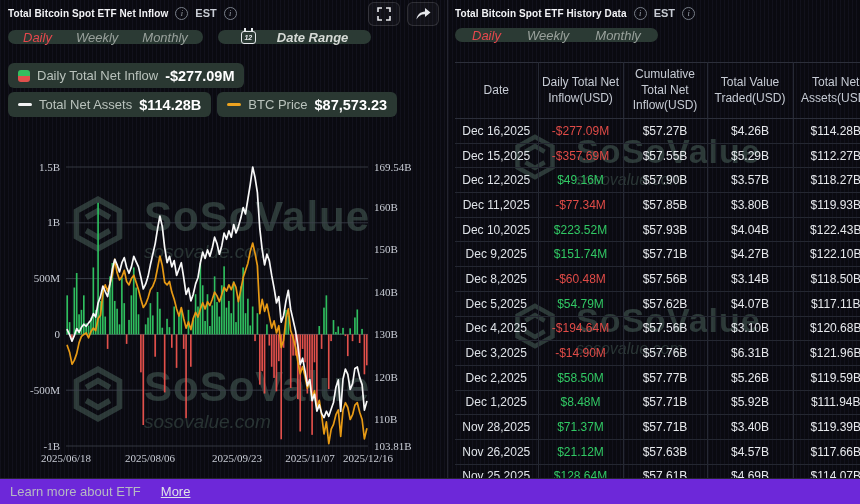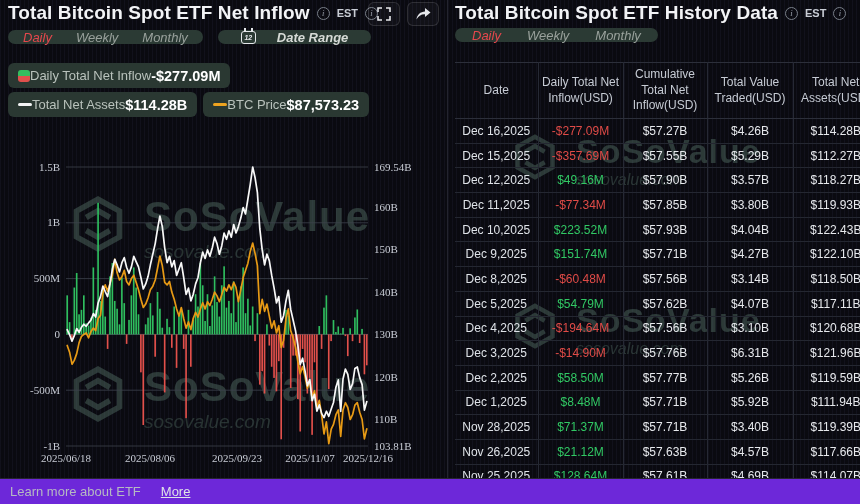--- a/index.html
+++ b/index.html
@@ -8,21 +8,21 @@
     font-family:"Liberation Sans", sans-serif;
     background-color:#0a0a10;
     background-image:repeating-linear-gradient(90deg, rgba(82,82,132,0.10) 0 1px, transparent 1px 4px);
     color:#e8eaee; position:relative;
   }
   .panel-left { position:absolute; left:0; top:0; width:447px; height:478px; }
   .v-divider { position:absolute; left:447px; top:0; width:1px; height:478px; background:#23242e; }
   .panel-right { position:absolute; left:448px; top:0; width:412px; height:478px; overflow:hidden; }
 
   .title-row { position:absolute; top:3px; left:8px; right:8px; display:flex; align-items:center; gap:7px; height:20px; }
-  .panel-title { font-size:19px; font-weight:bold; color:#f2f3f6; letter-spacing:.1px; white-space:nowrap; }
+  .panel-title { font-size:10px; font-weight:bold; color:#f2f3f6; letter-spacing:.1px; white-space:nowrap; }
   .est { font-size:11px; font-weight:bold; color:#c8ccd4; }
   .info-i { width:13px; height:13px; border:1px solid #787e88; border-radius:50%; display:inline-flex;
             align-items:center; justify-content:center; font-size:8.5px; color:#9aa0aa;
             font-family:"Liberation Serif", serif; font-style:italic; flex:0 0 auto; }
   .win-btns { position:absolute; right:0; top:-1px; display:flex; gap:7px; }
   .win-btn { width:32px; height:24px; border:1px solid rgba(255,255,255,0.12); background:rgba(255,255,255,0.03);
              border-radius:6px; display:flex; align-items:center; justify-content:center; cursor:pointer; }
 
   .tabs-row { position:absolute; top:30px; left:8px; display:flex; gap:15px; }
   .pill { background:#2b3a34; border-radius:7px; height:14px; display:flex; align-items:center; padding:0 15px; gap:24px;font-style:italic; }
@@ -30,21 +30,21 @@
   .tab.active { color:#e5484d; }
   .date-pill { gap:21px; padding:0 23px; }
   .date-pill-label { font-size:13px; font-weight:bold; color:#d6dad6; }
   .cal { width:15px; height:13px; border:1.5px solid #e4e7ea; border-radius:3px; position:relative;
          display:flex; align-items:center; justify-content:center; font-size:7px; font-weight:bold; color:#e4e7ea; }
   .cal::before, .cal::after { content:""; position:absolute; top:-4px; width:2px; height:3px; background:#e4e7ea; }
   .cal::before { left:2px; } .cal::after { right:2px; }
 
   .chips { position:absolute; left:8px; top:63px; }
   .chip-row { display:flex; gap:6px; margin-bottom:4px; }
-  .chip { background:#2a3832; border-radius:6px; height:25px; display:flex; align-items:center; padding:0 10px; cursor:pointer; }
+  .chip { background:#2a3832; border-radius:6px; height:25px; display:flex; align-items:center; gap:7px; padding:0 10px; cursor:pointer; }
   .chip-label { font-size:13px; color:#b9c2bc; white-space:nowrap; }
   .chip-value { font-size:14.5px; font-weight:bold; color:#ffffff; white-space:nowrap; }
   .mark-inflow { width:12px; height:12px; border-radius:3px;
                  background:linear-gradient(#35bd5f 0 50%, #e0504c 50% 100%); }
   .mark-line { width:14px; height:3.5px; border-radius:2px; }
   .mark-assets { background:#f2f3f4; }
   .mark-btc { background:#eda320; }
 
   #chart-svg { position:absolute; left:0; top:140px; z-index:2; }
   .axis-text { font-family:"Liberation Serif", serif; font-size:11px; fill:#c9cdd6; }

